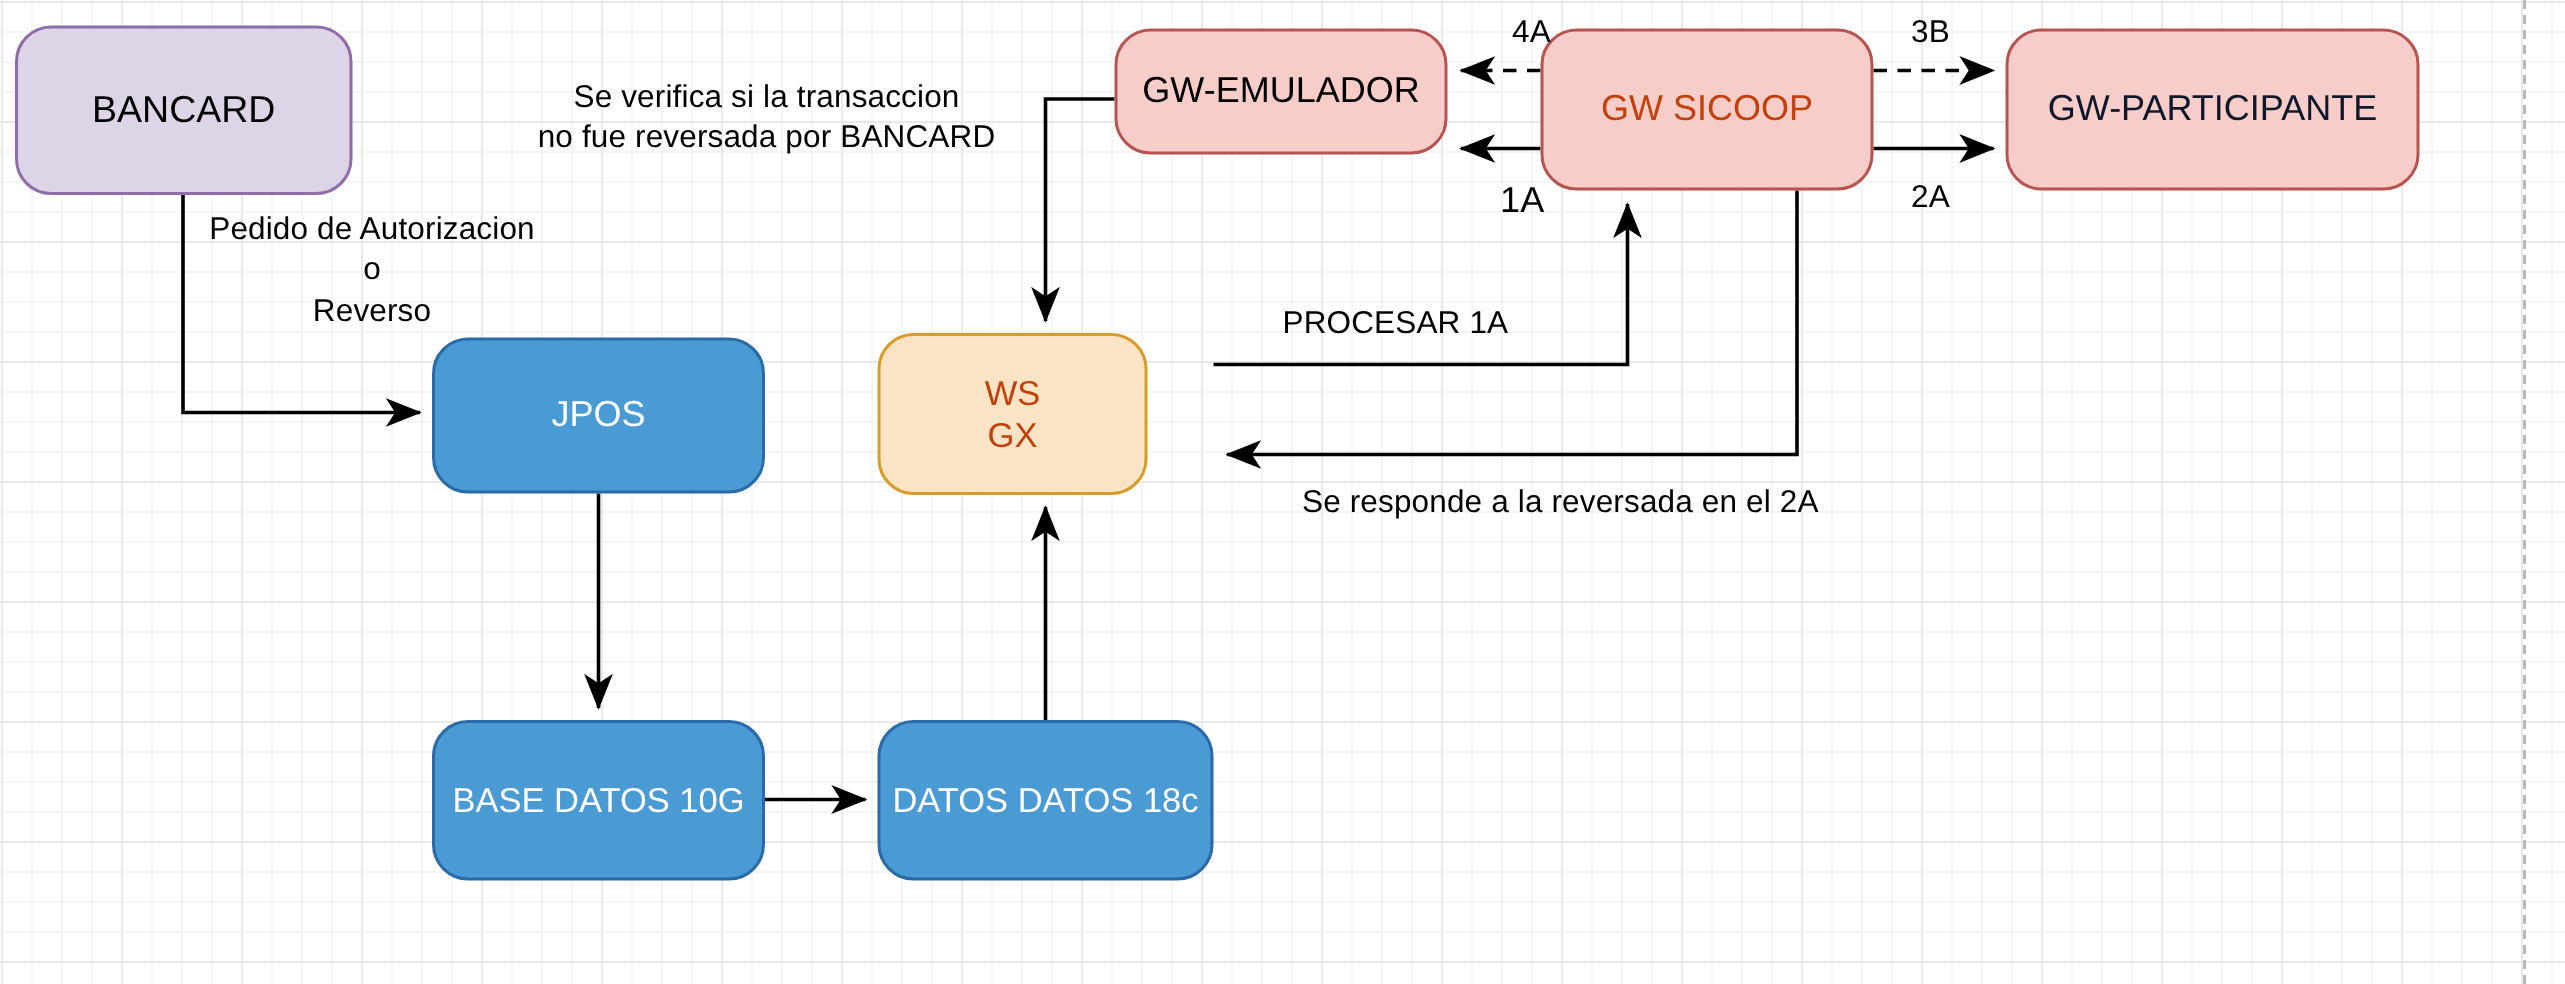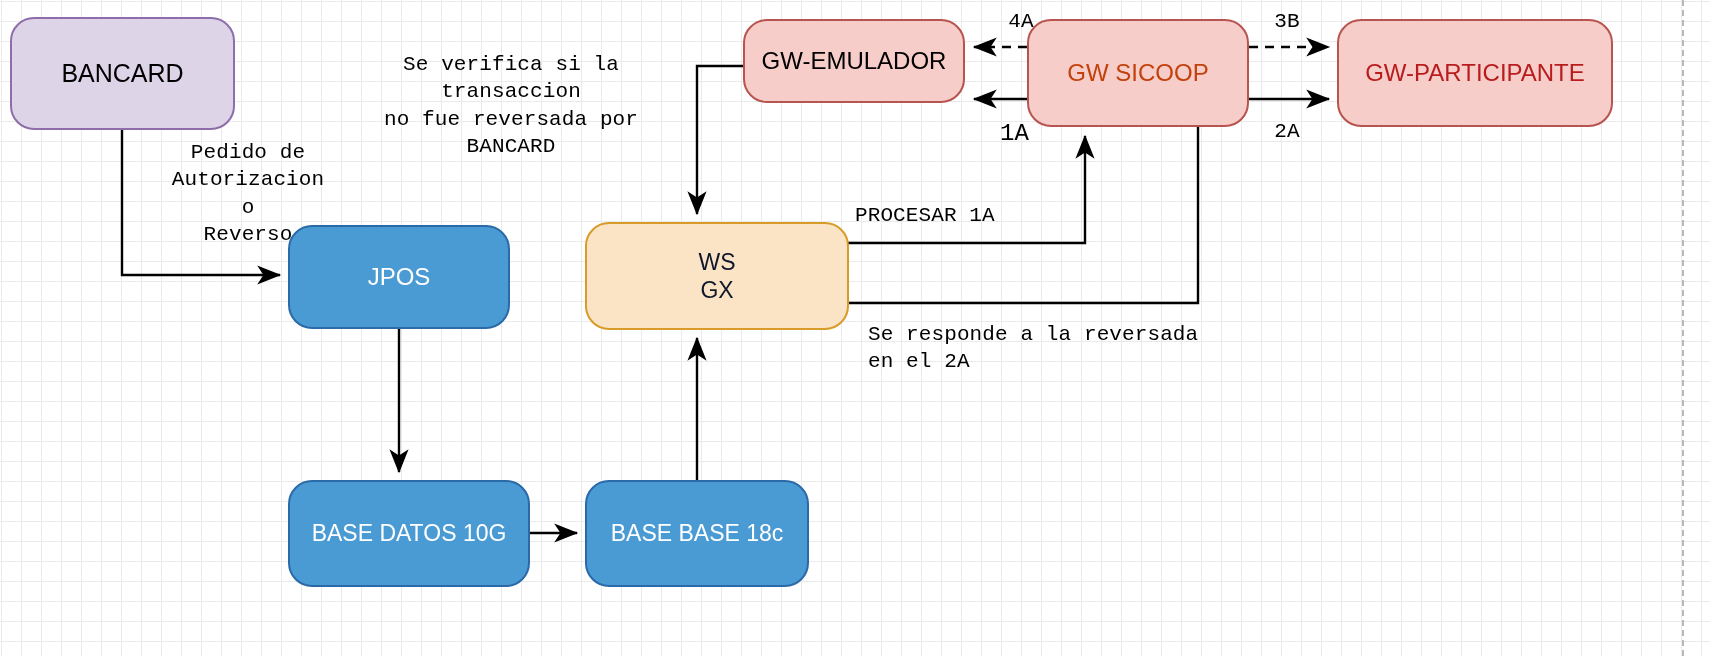--- a/index.html
+++ b/index.html
@@ -46,21 +46,20 @@
     display: block;
     white-space: pre-line;
   }
   .edge-label {
     position: absolute;
     color: #000000;
     text-align: center;
     white-space: pre-line;
     line-height: 1.3;
     letter-spacing: 0.1px;
-    font-family: Liberation Mono, monospace;
   }
   .pagebreak {
     position: absolute;
     top: 0;
     width: 0;
     height: 656px;
     border-left: 2px dashed #b8b8b8;
   }
 </style>
 </head>
@@ -121,42 +120,42 @@
   </svg>
 
   <div class="node" id="node-bancard" style="left: 10px; top: 17px; width: 225px; height: 113px; background: rgb(221, 212, 232); border-color: rgb(142, 109, 168); color: rgb(0, 0, 0); font-size: 25px;">
     <span class="node-label">BANCARD</span>
   </div>
 
   <div class="node" id="node-jpos" style="left: 288px; top: 225px; width: 222px; height: 104px; background: rgb(74, 154, 212); border-color: rgb(42, 106, 168); color: rgb(255, 255, 255); font-size: 24px;">
     <span class="node-label">JPOS</span>
   </div>
 
-  <div class="node" id="node-bd10g" style="left: 288px; top: 480px; width: 242px; height: 107px; background: rgb(74, 154, 212); border-color: rgb(42, 106, 168); color: rgb(255, 255, 255); font-size: 23px;">
+  <div class="node" id="node-bd10g" style="left: 288px; top: 480px; width: 222px; height: 107px; background: rgb(74, 154, 212); border-color: rgb(42, 106, 168); color: rgb(255, 255, 255); font-size: 23px;">
     <span class="node-label">BASE DATOS 10G</span>
   </div>
 
   <div class="node" id="node-bd18c" style="left: 585px; top: 480px; width: 224px; height: 107px; background: rgb(74, 154, 212); border-color: rgb(42, 106, 168); color: rgb(255, 255, 255); font-size: 23px;">
-    <span class="node-label">BASE BASE 18c</span>
+    <span class="node-label">DATOS DATOS 18c</span>
   </div>
 
-  <div class="node" id="node-wsgx" style="left: 585px; top: 222px; width: 264px; height: 108px; background: rgb(251, 228, 198); border-color: rgb(215, 155, 39); color: #0f172a; font-size: 23px;">
+  <div class="node" id="node-wsgx" style="left: 585px; top: 222px; width: 180px; height: 108px; background: rgb(251, 228, 198); border-color: rgb(215, 155, 39); color: #c2410c; font-size: 23px;">
     <span class="node-label">WS
 GX</span>
   </div>
 
   <div class="node" id="node-gwemulador" style="left: 743px; top: 19px; width: 222px; height: 84px; background: rgb(246, 205, 201); border-color: rgb(184, 84, 80); color: rgb(0, 0, 0); font-size: 24px;">
     <span class="node-label">GW-EMULADOR</span>
   </div>
 
   <div class="node" id="node-gwsicoop" style="left: 1027px; top: 19px; width: 222px; height: 108px; background: rgb(246, 205, 201); border-color: rgb(184, 84, 80); color: #c2410c; font-size: 24px;">
     <span class="node-label">GW SICOOP</span>
   </div>
 
-  <div class="node" id="node-gwparticipante" style="left: 1337px; top: 19px; width: 276px; height: 108px; background: rgb(246, 205, 201); border-color: rgb(184, 84, 80); color: #b91c1c; font-size: 24px;">
+  <div class="node" id="node-gwparticipante" style="left: 1337px; top: 19px; width: 276px; height: 108px; background: rgb(246, 205, 201); border-color: rgb(184, 84, 80); color: #0f172a; font-size: 24px;">
     <span class="node-label">GW-PARTICIPANTE</span>
   </div>
 
   <div class="edge-label" id="lbl-verifica" style="left: 346px; top: 51px; width: 330px; font-size: 21px; text-align: center;">Se verifica si la transaccion
 no fue reversada por BANCARD</div>
 
   <div class="edge-label" id="lbl-pedido" style="left: 130px; top: 139px; width: 236px; font-size: 21px; text-align: center;">Pedido de Autorizacion
 o
 Reverso</div>
 

